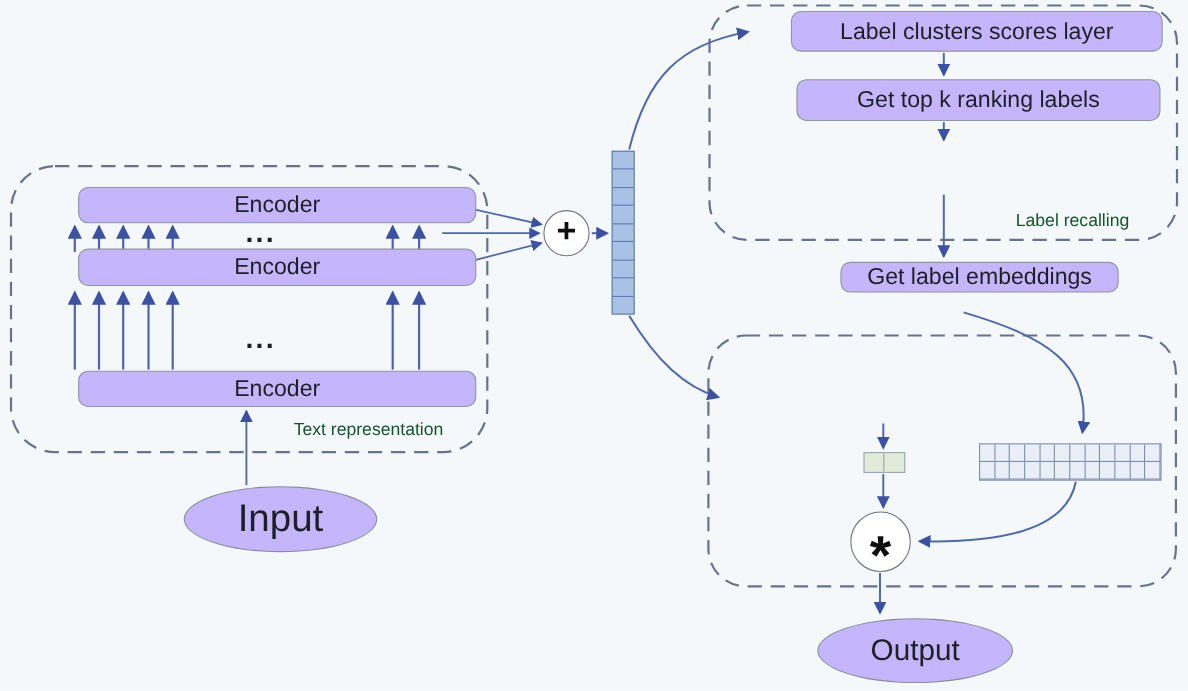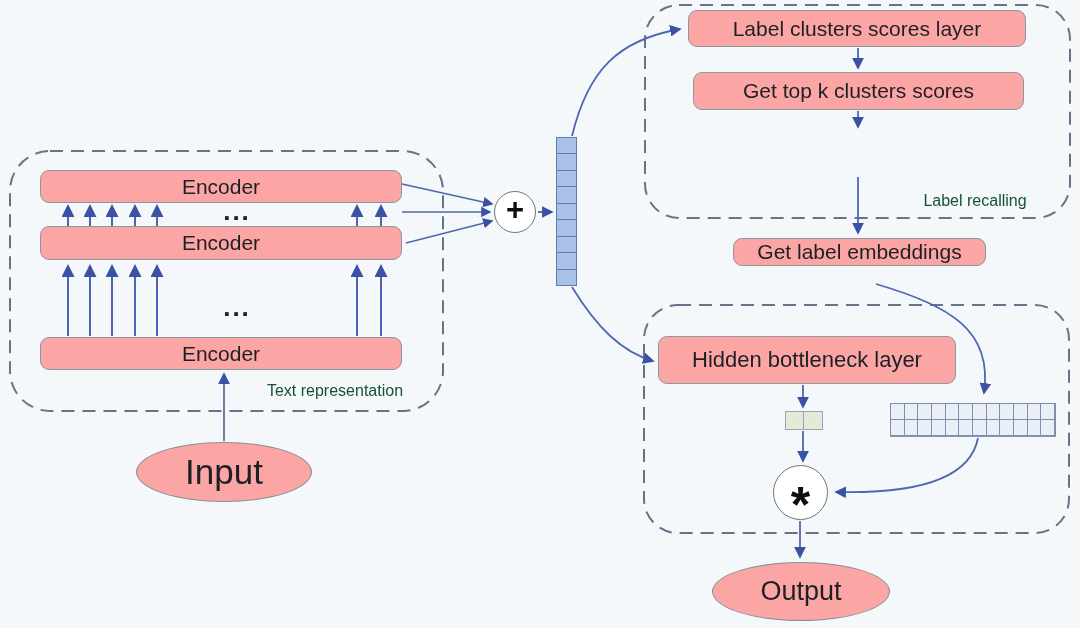--- a/index.html
+++ b/index.html
@@ -4,24 +4,24 @@
 <style>
   html,body { margin:0; padding:0; }
   #stage {
     position:relative; width:1080px; height:628px;
     background:#f5f8fb; overflow:hidden;
     font-family:"Liberation Sans", sans-serif;
     color:#1d2126;
   }
   #wires { position:absolute; left:0; top:0; width:1080px; height:628px; }
   .box {
-    position:absolute; background:#fca5a5;
+    position:absolute; background:#c4b5fd;
     border:1.6px solid #8e969e; border-radius:9px;
     display:flex; align-items:center; justify-content:center;
-    font-size:21px; box-sizing:border-box; white-space:nowrap;
+    font-size:21px; box-sizing:border-box; white-space:nowrap;margin-left:31px;
   }
   .ellipse { border-radius:50%; }
   .caption {
     position:absolute; display:flex; align-items:center; justify-content:center;
     font-size:16px; color:#14532d; white-space:nowrap;
   }
   .dots {
     position:absolute; display:flex; align-items:center; justify-content:center;
     font-size:26px; font-weight:700; letter-spacing:2px; color:#1d2126;
   }
@@ -153,26 +153,25 @@
       <div class="cell"></div>
       <div class="cell"></div>
       <div class="cell"></div>
       <div class="cell"></div>
       <div class="cell"></div>
       <div class="cell"></div>
       <div class="cell"></div>
     </div>
 
   <div class="box" id="scores-box">Label clusters scores layer</div>
-  <div class="box" id="topk-box">Get top k clusters scores</div>
+  <div class="box" id="topk-box">Get top k ranking labels</div>
   <div class="caption" id="recalling-caption">Label recalling</div>
 
   <div class="box" id="embeddings-box">Get label embeddings</div>
 
-  <div class="box" id="bottleneck-box">Hidden bottleneck layer</div>
   <div class="gbox">
       <div class="cell"></div>
       <div class="cell"></div>
     </div>
   <div class="hgrid">
       <div class="cell"></div>
       <div class="cell"></div>
       <div class="cell"></div>
       <div class="cell"></div>
       <div class="cell"></div>

